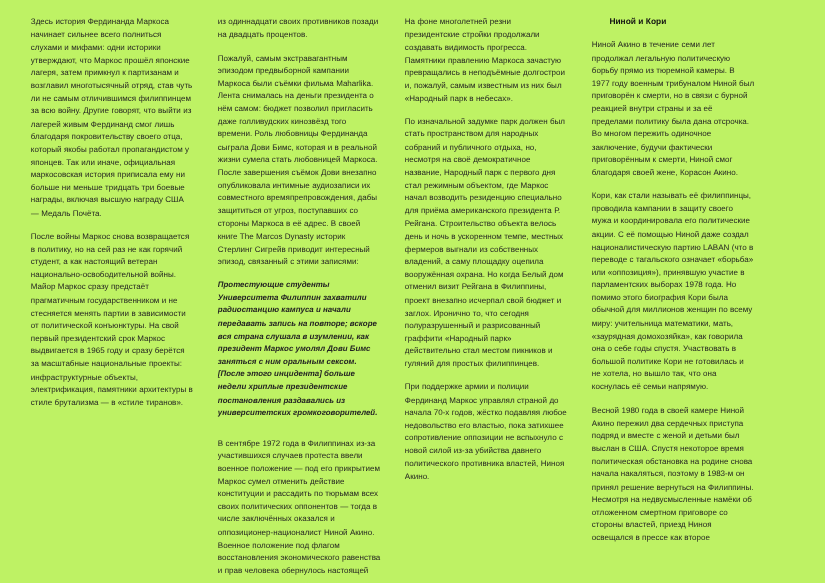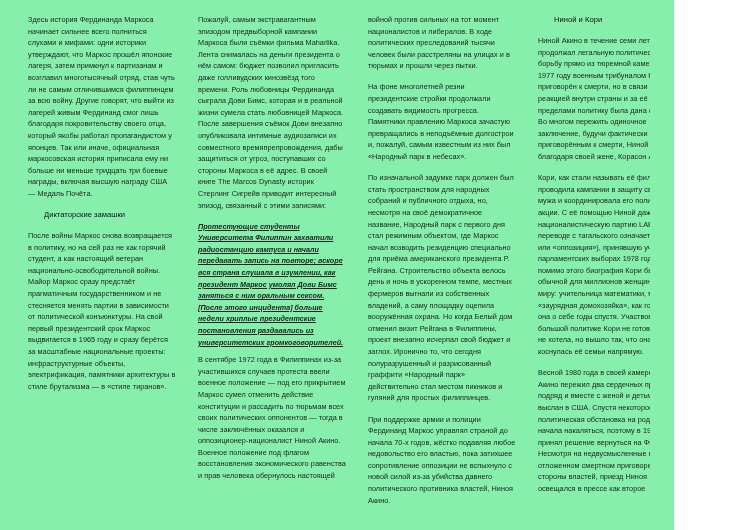--- a/index.html
+++ b/index.html
@@ -10,23 +10,23 @@
   body {
     width: 750px;
     height: 530px;
     overflow: hidden;
     font-family: "Liberation Sans", sans-serif;
     color: #1c1c1c;
   }
 
   #page {
     position: relative;
-    width: 674px;
+    width: 750px;
     height: 530px;
-    background: #86efac;
+    background: #bef264;
     box-sizing: border-box;
     padding: 14px 24px 0 28px;
   }
 
   .columns {
     display: flex;
     flex-direction: row;
     align-items: flex-start;
     gap: 22px;
     height: 516px;
@@ -47,61 +47,59 @@
     letter-spacing: 0.01px;
     text-align: left;
     color: #1f1f1f;
     word-spacing: 0.1px;
   }
 
   h2.section-heading {
     margin: 8px 0 9.5px 0;
     font-size: 7.6px;
     line-height: 11.6px;
-    font-weight: normal;
+    font-weight: bold;
     color: #101010;
     letter-spacing: 0.02px;
     padding-left: 16px;
   }
 
   h2.section-heading.first {
     margin-top: 0;
   }
 
   p.quote {
-    margin: 0 0 6px 0;
+    margin: 0 0 16px 0;
     font-size: 7.2px;
     line-height: 11.6px;
     font-style: italic;
     font-weight: bold;
     color: #222222;
     letter-spacing: 0.01px;
-    text-decoration: underline;
   }
 </style>
 </head>
 <body>
 
 <div id="page">
   <div class="columns">
 
     <div class="column">
       <p class="para">Здесь история Фердинанда Маркоса начинает сильнее всего полниться слухами и мифами: одни историки утверждают, что Маркос прошёл японские лагеря, затем примкнул к партизанам и возглавил многотысячный отряд, став чуть ли не самым отличившимся филиппинцем за всю войну. Другие говорят, что выйти из лагерей живым Фердинанд смог лишь благодаря покровительству своего отца, который якобы работал пропагандистом у японцев. Так или иначе, официальная марко­совская история приписала ему ни больше ни меньше тридцать три боевые награды, включая высшую награду США — Медаль Почёта.</p>
-      <h2 class="section-heading">Диктаторские замашки</h2>
       <p class="para">После войны Маркос снова возвращается в политику, но на сей раз не как горячий студент, а как настоящий ветеран национально-освободительной войны. Майор Маркос сразу предстаёт прагматичным государственником и не стесняется менять партии в зависимости от политической конъюнктуры. На свой первый президентский срок Маркос выдвигается в 1965 году и сразу берётся за масштабные национальные проекты: инфраструктурные объекты, электрификация, памятники архитектуры в стиле брутализма — в «стиле тиранов».</p>
     </div>
 
     <div class="column">
+      <p class="para">из одиннадцати своих противников позади на двадцать процентов.</p>
       <p class="para">Пожалуй, самым экстравагантным эпизодом предвыборной кампании Маркоса были съёмки фильма Maharlika. Лента снималась на деньги президента о нём самом: бюджет позволил пригласить даже голливудских кинозвёзд того времени. Роль любовницы Фердинанда сыграла Дови Бимс, которая и в реальной жизни сумела стать любовницей Маркоса. После завершения съёмок Дови внезапно опубликовала интимные аудиозаписи их совместного времяпрепровождения, дабы защититься от угроз, поступавших со стороны Маркоса в её адрес. В своей книге The Marcos Dynasty историк Стерлинг Сигрейв приводит интересный эпизод, связанный с этими записями:</p>
       <p class="quote">Протестующие студенты Университета Филиппин захватили радиостанцию кампуса и начали передавать запись на повторе; вскоре вся страна слушала в изумлении, как президент Маркос умолял Дови Бимс заняться с ним оральным сексом. [После этого инцидента] больше недели хриплые президентские постановления раздавались из университетских громкоговорителей.</p>
       <p class="para">В сентябре 1972 года в Филиппинах из-за участившихся случаев протеста ввели военное положение — под его прикрытием Маркос сумел отменить действие конституции и рассадить по тюрьмам всех своих политических оппонентов — тогда в числе заключённых оказался и оппозиционер-националист Ниной Акино. Военное положение под флагом восстановления экономического равенства и прав человека обернулось настоящей</p>
     </div>
 
     <div class="column">
-      <p class="para">войной против сильных на тот момент националистов и либералов. В ходе политических преследований тысячи человек были расстреляны на улицах и в тюрьмах и прошли через пытки.</p>
       <p class="para">На фоне многолетней резни президентские стройки продолжали создавать видимость прогресса. Памятники правлению Маркоса зачастую превращались в неподъёмные долгострои и, пожалуй, самым известным из них был «Народный парк в небесах».</p>
       <p class="para">По изначальной задумке парк должен был стать пространством для народных собраний и публичного отдыха, но, несмотря на своё демократичное название, Народный парк с первого дня стал режимным объектом, где Маркос начал возводить резиденцию специально для приёма американского президента Р. Рейгана. Строительство объекта велось день и ночь в ускоренном темпе, местных фермеров выгнали из собственных владений, а саму площадку оцепила вооружённая охрана. Но когда Белый дом отменил визит Рейгана в Филиппины, проект внезапно исчерпал свой бюджет и заглох. Иронично то, что сегодня полуразрушенный и разрисованный граффити «Народный парк» действительно стал местом пикников и гуляний для простых филиппинцев.</p>
       <p class="para">При поддержке армии и полиции Фердинанд Маркос управлял страной до начала 70-х годов, жёстко подавляя любое недовольство его властью, пока затихшее сопротивление оппозиции не вспыхнуло с новой силой из-за убийства давнего политического противника властей, Ниноя Акино.</p>
     </div>
 
     <div class="column">
       <h2 class="section-heading first">Ниной и Кори</h2>
       <p class="para">Ниной Акино в течение семи лет продолжал легальную политическую борьбу прямо из тюремной камеры. В 1977 году военным трибуналом Ниной был приговорён к смерти, но в связи с бурной реакцией внутри страны и за её пределами политику была дана отсрочка. Во многом пережить одиночное заключение, будучи фактически приговорённым к смерти, Ниной смог благодаря своей жене, Корасон Акино.</p>
       <p class="para">Кори, как стали называть её филиппинцы, проводила кампании в защиту своего мужа и координировала его политические акции. С её помощью Ниной даже создал националистическую партию LABAN (что в переводе с тагальского означает «борьба» или «оппозиция»), принявшую участие в парламентских выборах 1978 года. Но помимо этого биография Кори была обычной для миллионов женщин по всему миру: учительница математики, мать, «заурядная домохозяйка», как говорила она о себе годы спустя. Участвовать в большой политике Кори не готовилась и не хотела, но вышло так, что она коснулась её семьи напрямую.</p>
       <p class="para">Весной 1980 года в своей камере Ниной Акино пережил два сердечных приступа подряд и вместе с женой и детьми был выслан в США. Спустя некоторое время политическая обстановка на родине снова начала накаляться, поэтому в 1983-м он принял решение вернуться на Филиппины. Несмотря на недвусмысленные намёки об отложенном смертном приговоре со стороны властей, приезд Ниноя освещался в прессе как второе</p>

